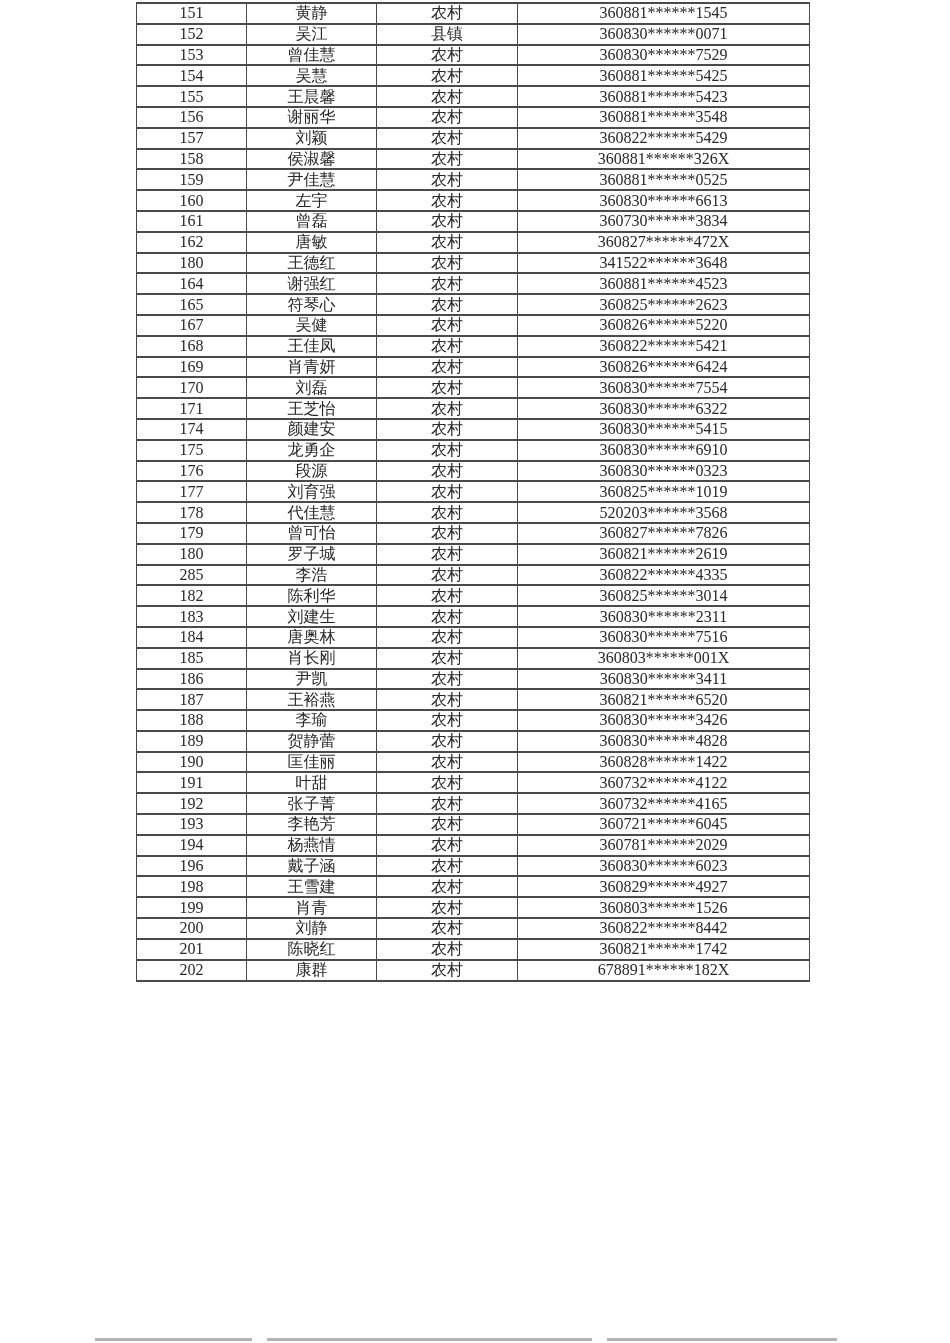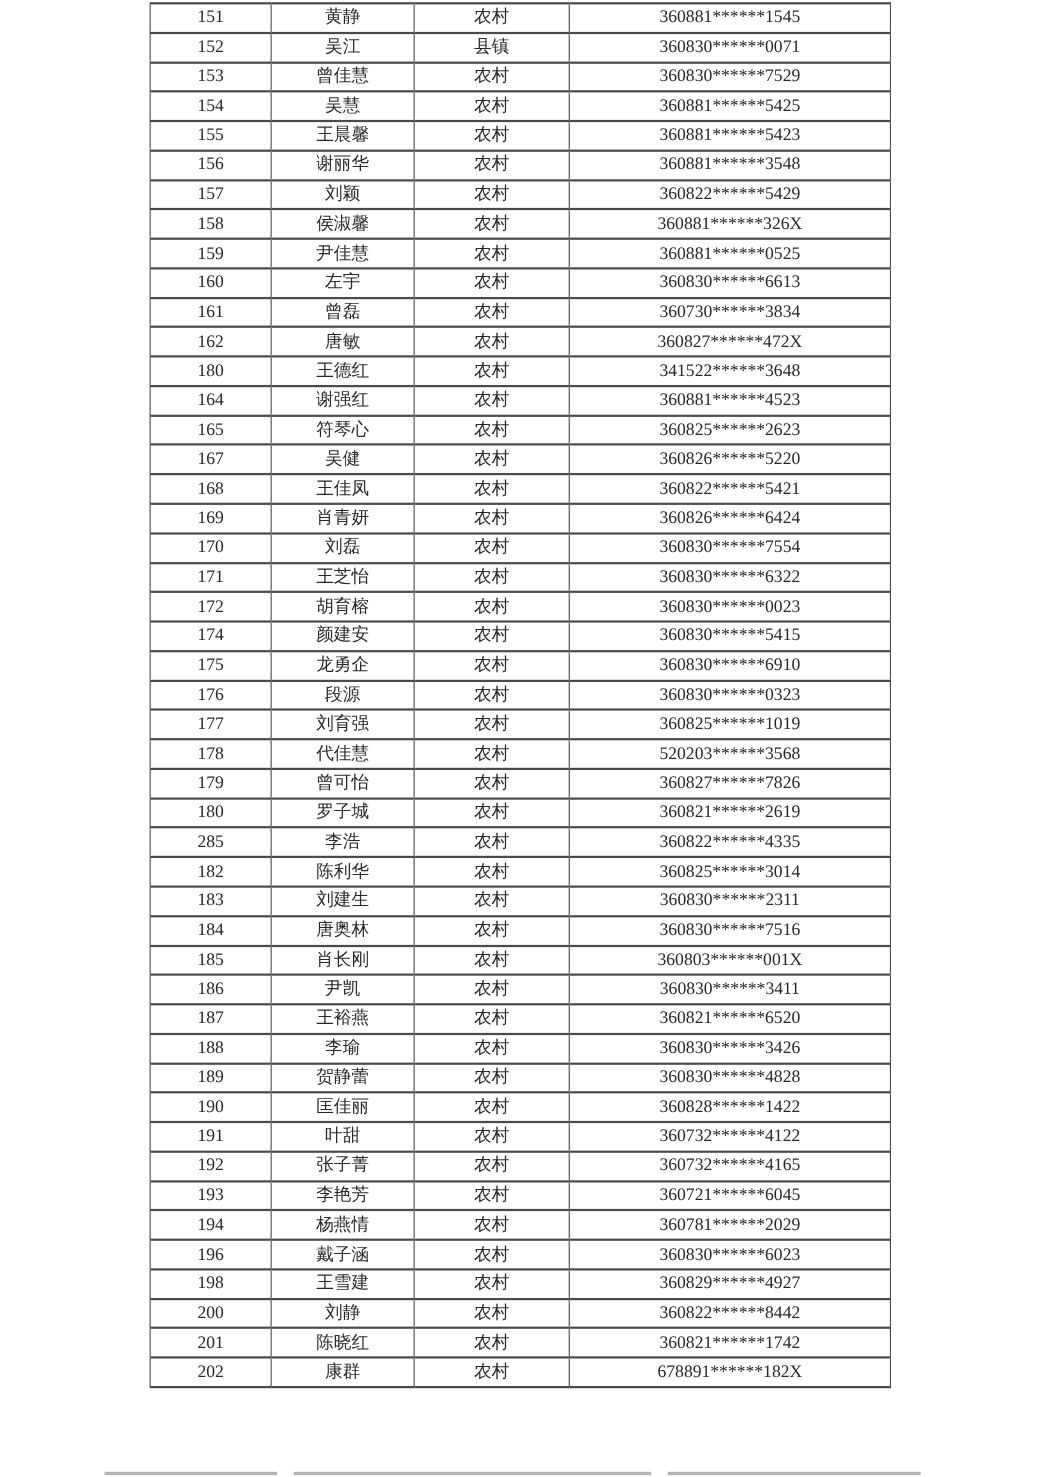--- a/index.html
+++ b/index.html
@@ -13,21 +13,21 @@
     height: 1343px;
     background: #ffffff;
     overflow: hidden;
     font-family: "Liberation Serif", "DejaVu Serif", serif;
   }
   table.roster {
     position: absolute;
     left: 136px;
     top: 2px;
     width: 673px;
-    height: 1260px;
+    height: 980px;
     border-collapse: collapse;
     table-layout: fixed;
   }
   table.roster td {
     border-style: solid;
     border-color: #4a4a4a;
     border-width: 2px 1px;     
     text-align: center;
     vertical-align: middle;
     color: #282828;
@@ -180,26 +180,20 @@
           <td>农村</td>
           <td>360830******7554</td>
         </tr>
         <tr>
           <td>171</td>
           <td>王芝怡</td>
           <td>农村</td>
           <td>360830******6322</td>
         </tr>
         <tr>
-          <td>172</td>
-          <td>胡育榕</td>
-          <td>农村</td>
-          <td>360830******0023</td>
-        </tr>
-        <tr>
           <td>174</td>
           <td>颜建安</td>
           <td>农村</td>
           <td>360830******5415</td>
         </tr>
         <tr>
           <td>175</td>
           <td>龙勇企</td>
           <td>农村</td>
           <td>360830******6910</td>
@@ -322,20 +316,26 @@
           <td>196</td>
           <td>戴子涵</td>
           <td>农村</td>
           <td>360830******6023</td>
         </tr>
         <tr>
           <td>198</td>
           <td>王雪建</td>
           <td>农村</td>
           <td>360829******4927</td>
+        </tr>
+        <tr>
+          <td>199</td>
+          <td>肖青</td>
+          <td>农村</td>
+          <td>360803******1526</td>
         </tr>
         <tr>
           <td>200</td>
           <td>刘静</td>
           <td>农村</td>
           <td>360822******8442</td>
         </tr>
         <tr>
           <td>201</td>
           <td>陈晓红</td>

